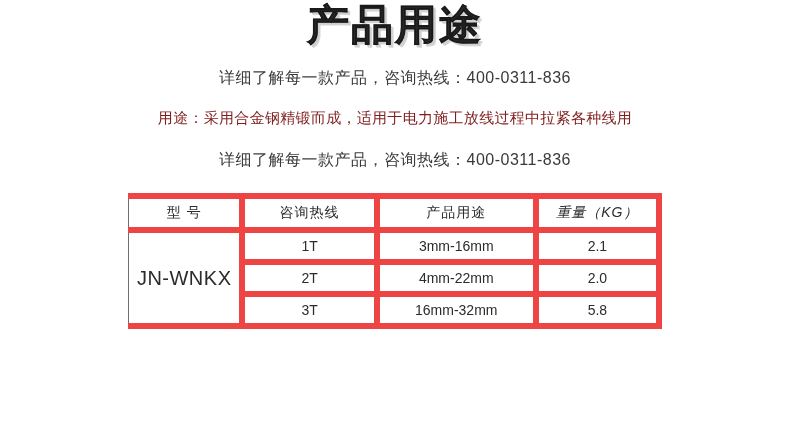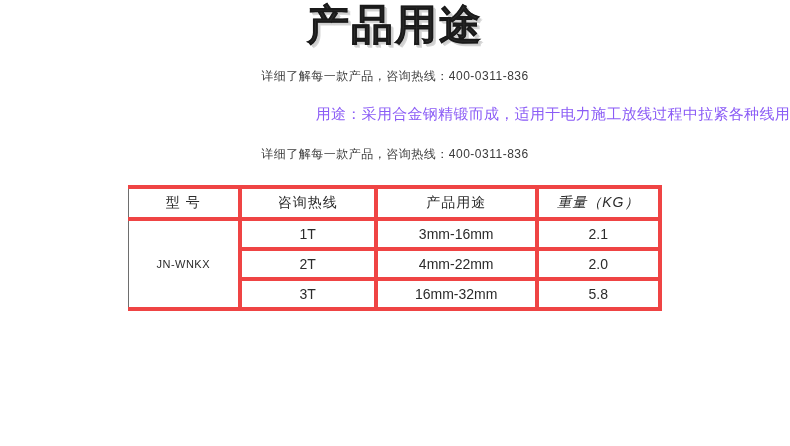--- a/index.html
+++ b/index.html
@@ -33,69 +33,69 @@
       2px 2px 0 #cfcfcf,
       3px 3px 0 #d8d8d8,
       -1px -1px 0 #ffffff;
     -webkit-text-stroke: 0.6px #1a1a1a;
   }
   .title-1 { padding-top: 4px; }
   .title-2 { padding-top: 28px; }
 
   .subtitle {
     text-align: center;
-    font-size: 12px;
+    font-size: 16px;
     color: #3a3a3a;
     margin-top: 22px;
     letter-spacing: 0.5px;
   }
   .usage-line {
-    text-align: right;
+    text-align: center;
     font-size: 15px;
-    color: #8b5cf6;
+    color: #7f1d1d;
     margin-top: 20px;
     letter-spacing: 0.3px;
   }
 
   
   .table-wrap {
     margin-top: 22px;
     display: flex;
     justify-content: center;
   }
   table.spec {
     border-collapse: collapse;
     width: 534px;
     font-size: 14px;
     color: #2b2b2b;
   }
   table.spec th,
   table.spec td {
-    border: 4px solid #ef4444;
+    border: 6px solid #ef4444;
     text-align: center;
     height: 26px;
     font-weight: normal;
     padding: 0 4px;
   }
   table.spec thead th {
     height: 28px;
     letter-spacing: 1px;
   }
   
   table.spec thead th:first-child,
   table.spec td:first-child {
     border-left: 1px solid #6e6e6e;
   }
   .col-model { width: 110px; }
   .col-load  { width: 140px; }
   .col-range { width: 164px; }
   .col-weight{ width: 120px; font-style: italic; }
   .model-cell {
     vertical-align: middle;
-    font-size: 11px;
+    font-size: 20px;
     letter-spacing: 0.5px;
   }
 </style>
 </head>
 <body>
 
 <div class="page">
 
   <div class="section-title title-1">产品用途</div>
 

